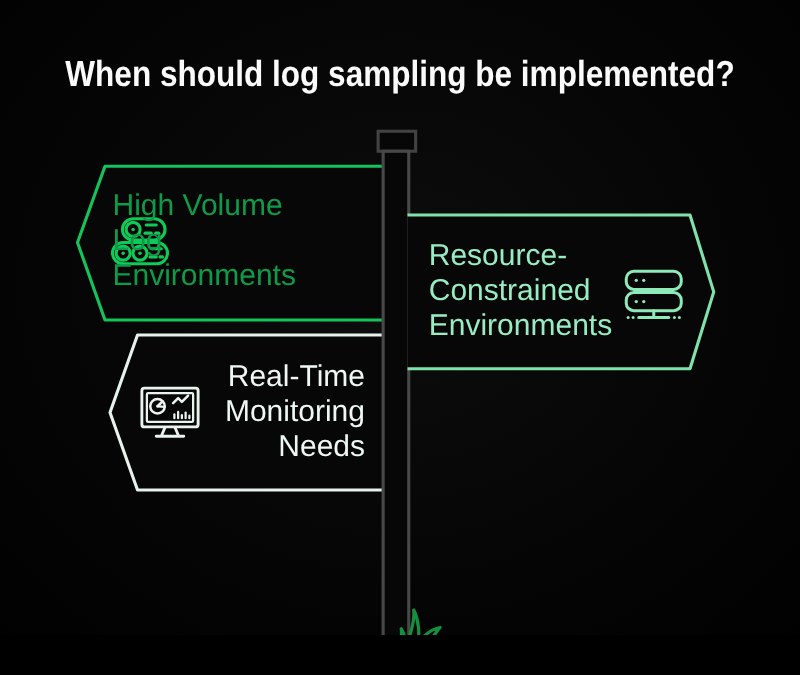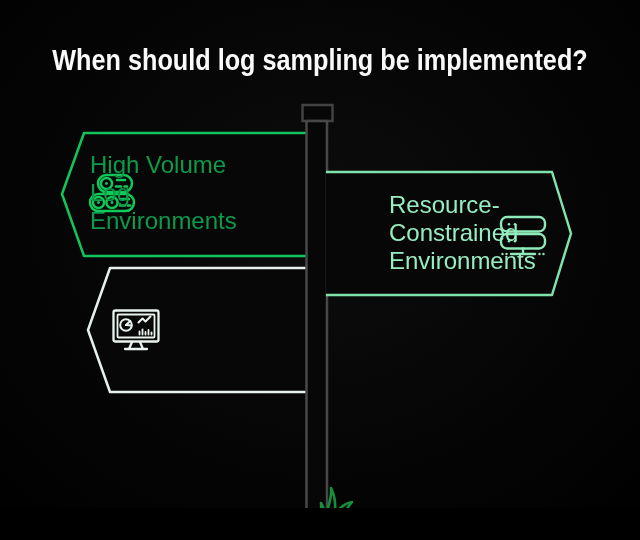--- a/index.html
+++ b/index.html
@@ -13,21 +13,21 @@
     position:absolute;top:44px;left:0;width:640px;text-align:center;
     color:#fafafa;font-size:29px;font-weight:700;letter-spacing:0px;
     transform:scaleX(0.87);transform-origin:50% 50%;
     white-space:nowrap;
   }
   svg{position:absolute;top:0;left:0;}
   .sign-label{
     position:absolute;font-size:24px;line-height:28px;white-space:pre-line;
   }
   #label-high-volume{left:90px;width:205px;top:151px;color:#0d9b4a;}
-  #label-resource{left:343px;width:220px;top:191px;text-align:left;color:#97ecc2;margin-left:46px;}
+  #label-resource{left:343px;width:220px;top:191px;text-align:left;color:#97ecc2;}
   #label-realtime{left:110px;width:182px;top:288px;text-align:right;color:#eef7f1;}
   #brand{
     position:absolute;left:524px;top:512px;height:18px;display:flex;align-items:center;gap:6px;
   }
   #brand-text{
     color:#f2f2f2;font-size:9.5px;font-weight:700;letter-spacing:2px;white-space:nowrap;
   }
 </style>
 </head>
 <body>
@@ -114,20 +114,23 @@
       <path d="M19,32 L16,39 M27,32 L30,39 M12,39 L34,39"></path>
     </g>
   </svg>
 
   <div id="label-high-volume" class="sign-label">High Volume
 Log
 Environments</div>
   <div id="label-resource" class="sign-label">Resource-
 Constrained
 Environments</div>
+  <div id="label-realtime" class="sign-label">Real-Time
+Monitoring
+Needs</div>
 
   <div id="brand">
     <svg width="18" height="16" viewBox="0 0 19 16">
       <rect x="0" y="1.5" width="8" height="2.2" fill="#efefef"></rect>
       <rect x="0" y="6" width="6.5" height="2.2" fill="#efefef"></rect>
       <rect x="0" y="10.5" width="5" height="2.2" fill="#efefef"></rect>
       <polygon points="11,2.5 18.5,14 3.5,14" fill="url(#deltaGrad2)"></polygon>
       <defs>
         <linearGradient id="deltaGrad2" x1="0" y1="0" x2="1" y2="1">
           <stop offset="0" stop-color="#3ece84"></stop>

